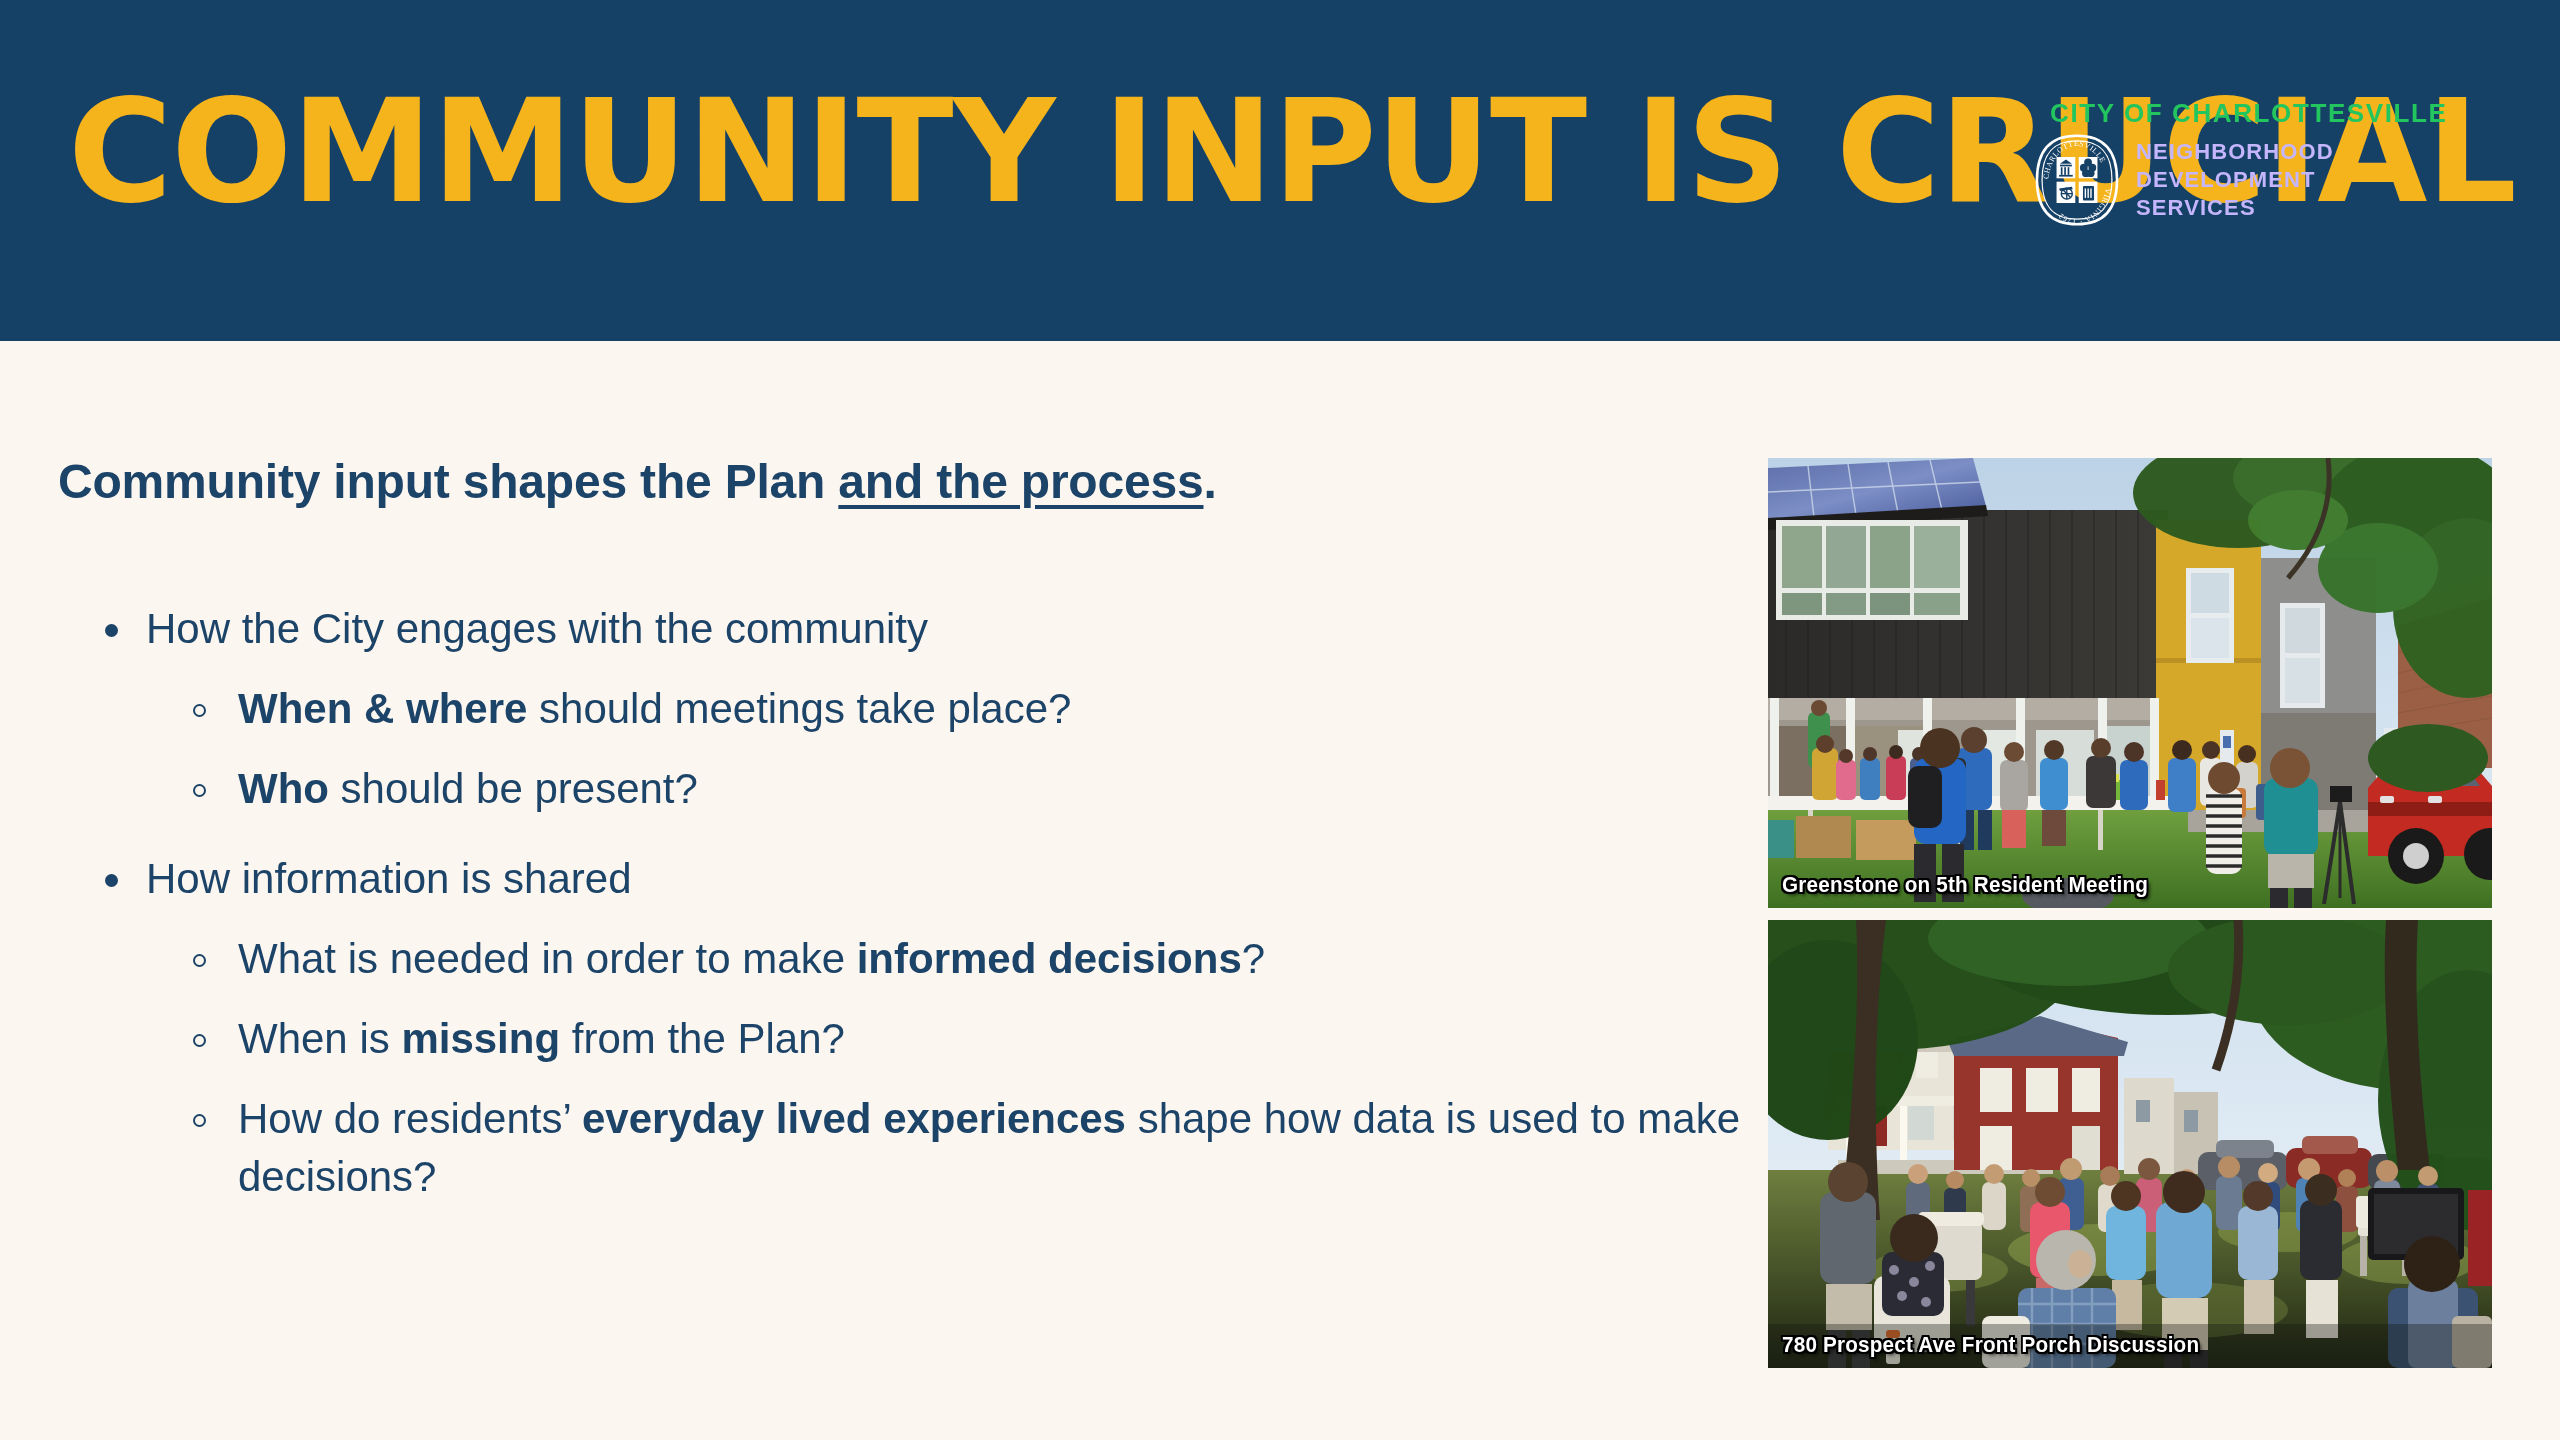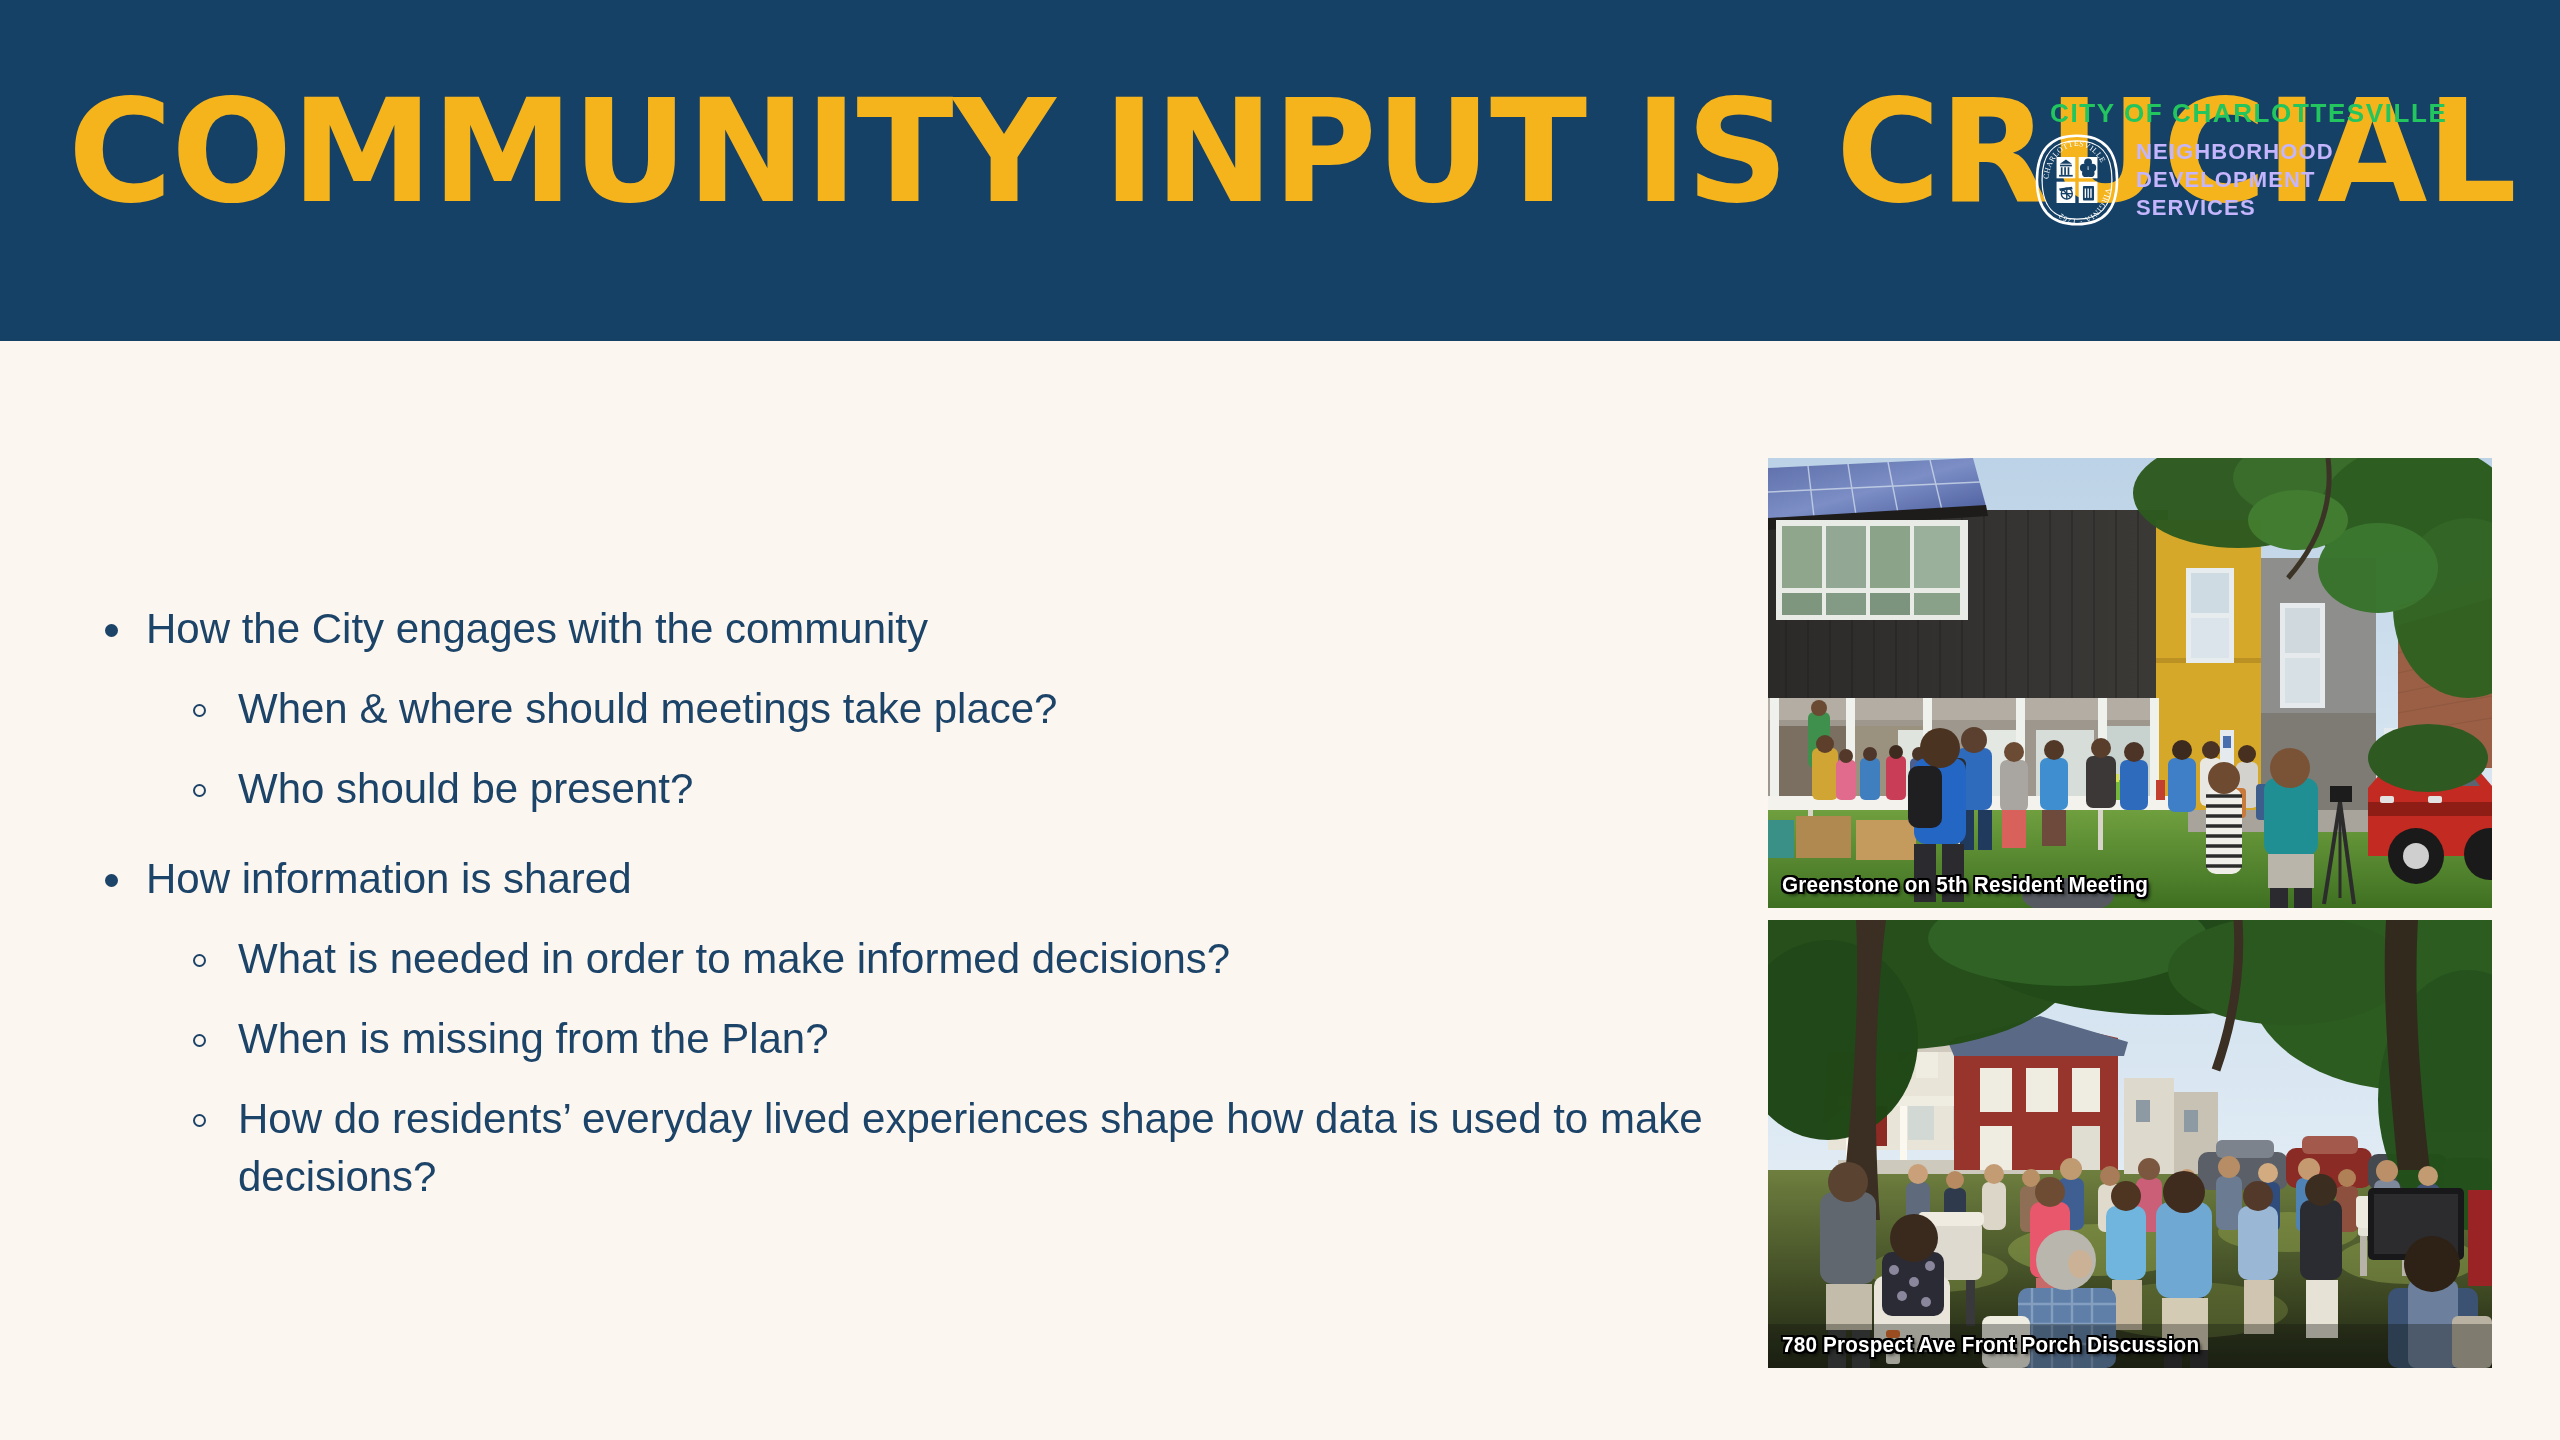--- a/index.html
+++ b/index.html
@@ -151,21 +151,21 @@
   .l2 .ring {
     position: absolute;
     left: 135px;
     top: 24px;
     width: 13px;
     height: 13px;
     border: 2.5px solid #1C4368;
     border-radius: 50%;
     background: transparent;
   }
-  .l2 b { font-weight: 400; }
+  .l2 b { font-weight: 700; }
 
   
   .photo {
     position: absolute;
     overflow: hidden;
     background: #2a2a2a;
   }
   .photo-1 { left: 1768px; top: 458px; width: 724px; height: 450px; }
   .photo-2 { left: 1768px; top: 920px; width: 724px; height: 448px; }
 
@@ -261,20 +261,23 @@
 
       <div class="logo-dept">
         <div>NEIGHBORHOOD</div>
         <div>DEVELOPMENT</div>
         <div>SERVICES</div>
       </div>
 
     </div>
   </div>
 
+  <div class="lead">
+    <span>Community input shapes the Plan </span><span class="underline">and the process</span><span>.</span>
+  </div>
 
   <div class="bullet-groups">
 
     <div class="group">
       <div class="l1">
         <span class="dot"></span>
         <span>How the City engages with the community</span>
       </div>
       <div class="l2">
         <span class="ring"></span>

